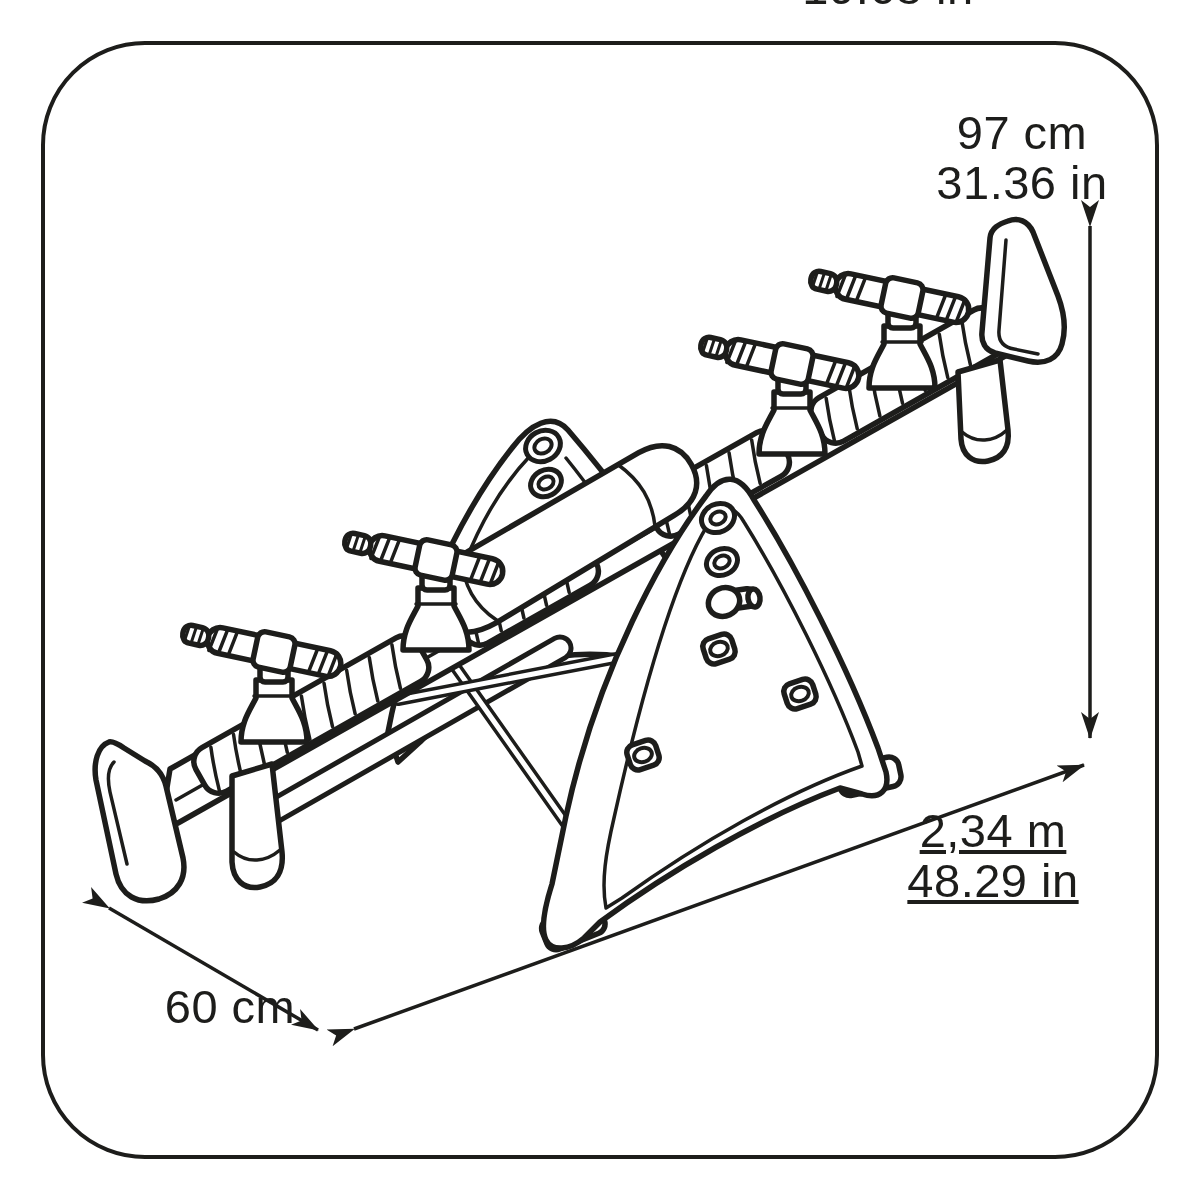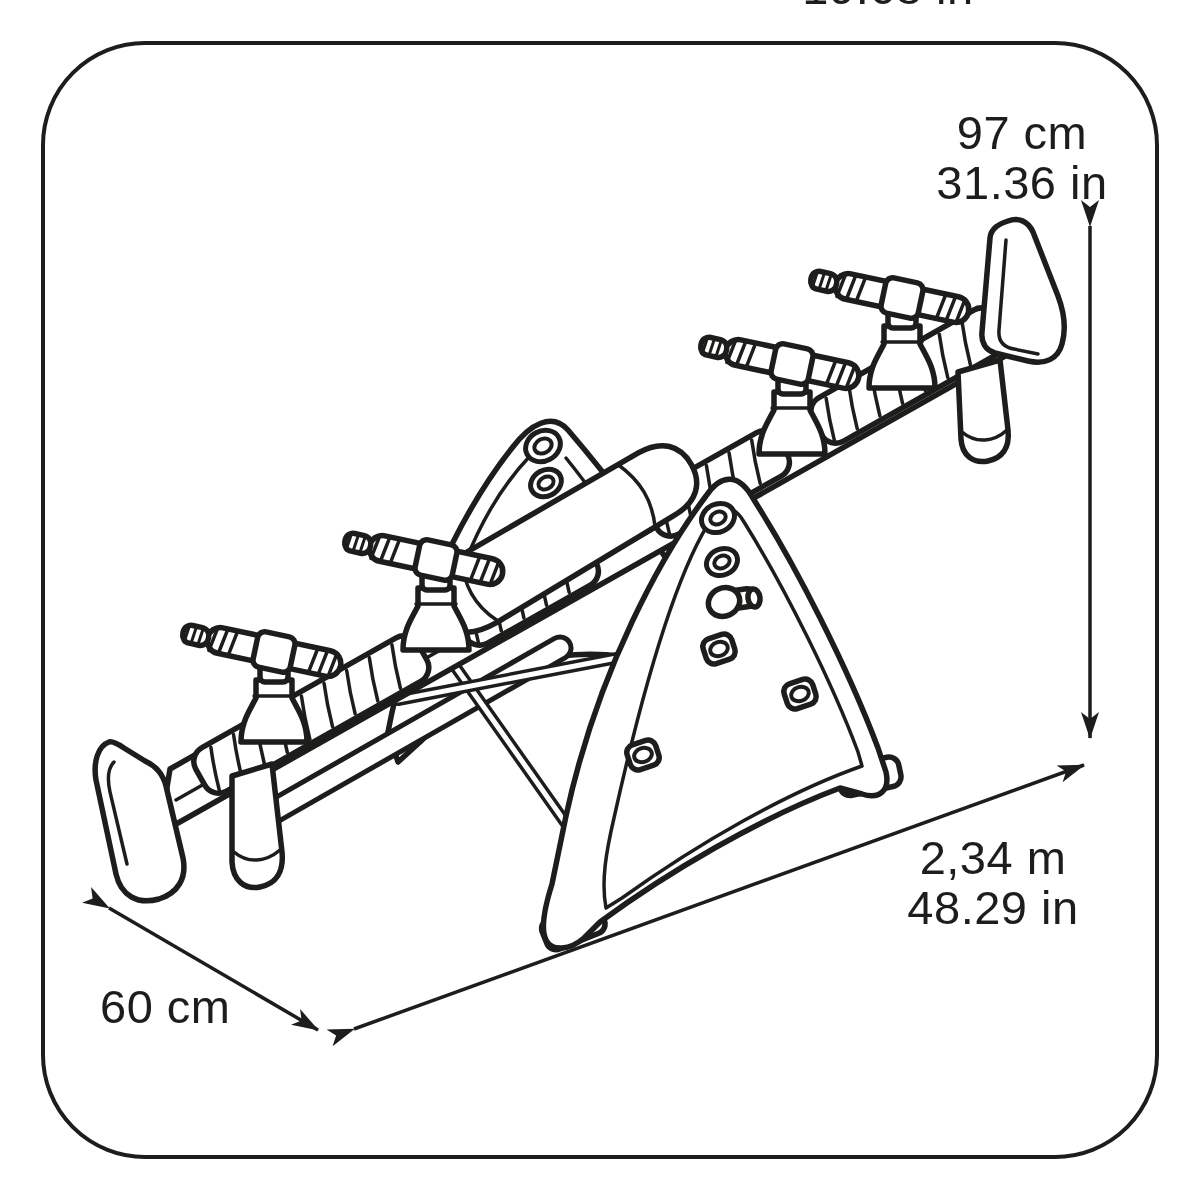--- a/index.html
+++ b/index.html
@@ -13,21 +13,21 @@
   svg{position:absolute;left:0;top:0;}
   .dim-label{
     position:absolute;
     font-size:47px;
     line-height:50px;
     color:#1d1d1b;
     white-space:nowrap;
     letter-spacing:0.5px;
   }
   .dim-label.center{text-align:center;}
-  .dim-label.left{text-align:left;}
+  .dim-label.left{text-align:center;}
 </style>
 </head>
 <body>
 
 <div class="stage">
 
 <svg width="1200" height="1200" viewBox="0 0 1200 1200">
   <defs>
     <marker id="ah" markerUnits="userSpaceOnUse" markerWidth="30" markerHeight="20" refX="26" refY="10" orient="auto">
       <path d="M0,1 L27,10 L0,19 L7,10 Z" fill="#1d1d1b"></path>
@@ -228,21 +228,21 @@
 
   <div class="dim-label center" style="left:738px;top:-37px;width:300px;">
     <div>19.68 in</div>
   </div>
 
   <div class="dim-label center" style="left:912px;top:108px;width:220px;">
     <div>97 cm</div>
     <div>31.36 in</div>
   </div>
 
-  <div class="dim-label center" style="left:878px;top:833px;width:230px;">
+  <div class="dim-label center" style="left:878px;top:806px;width:230px;text-decoration:underline;">
     <div>2,34 m</div>
     <div>48.29 in</div>
   </div>
 
   <div class="dim-label left" style="left:100px;top:982px;width:260px;">
     <div>60 cm</div>
   </div>
 
 </div>
 

